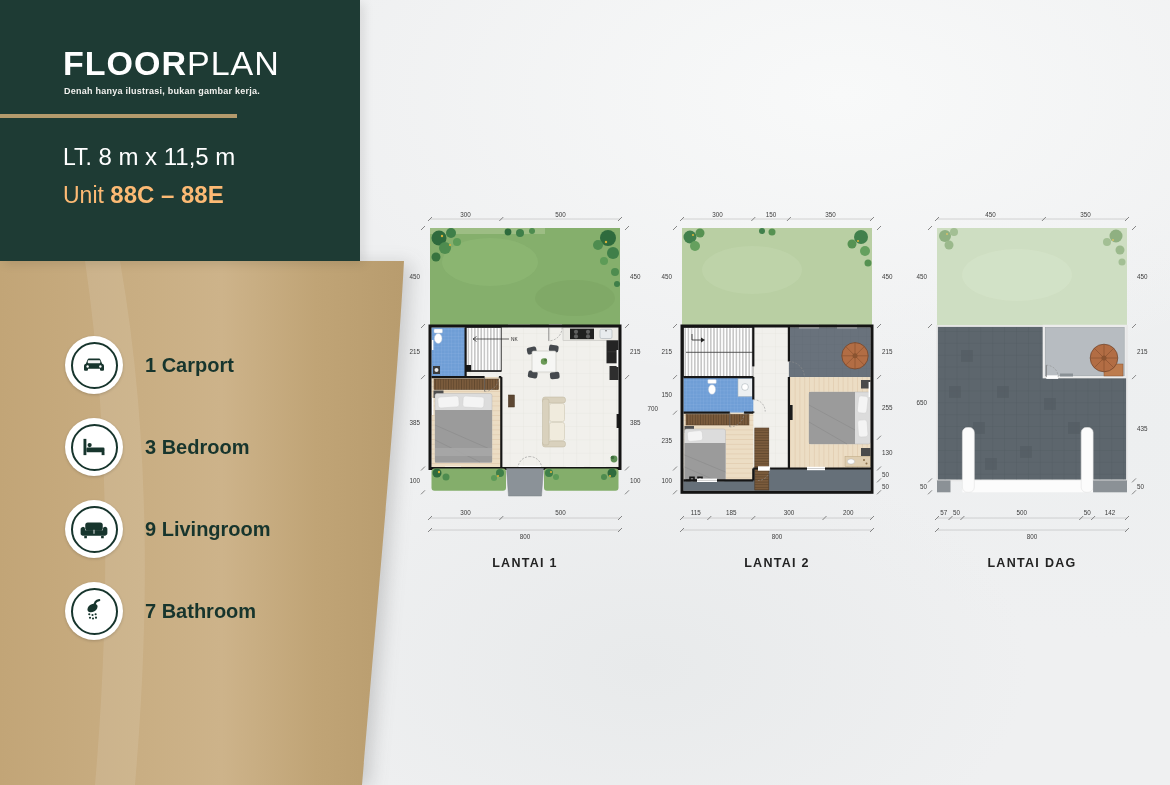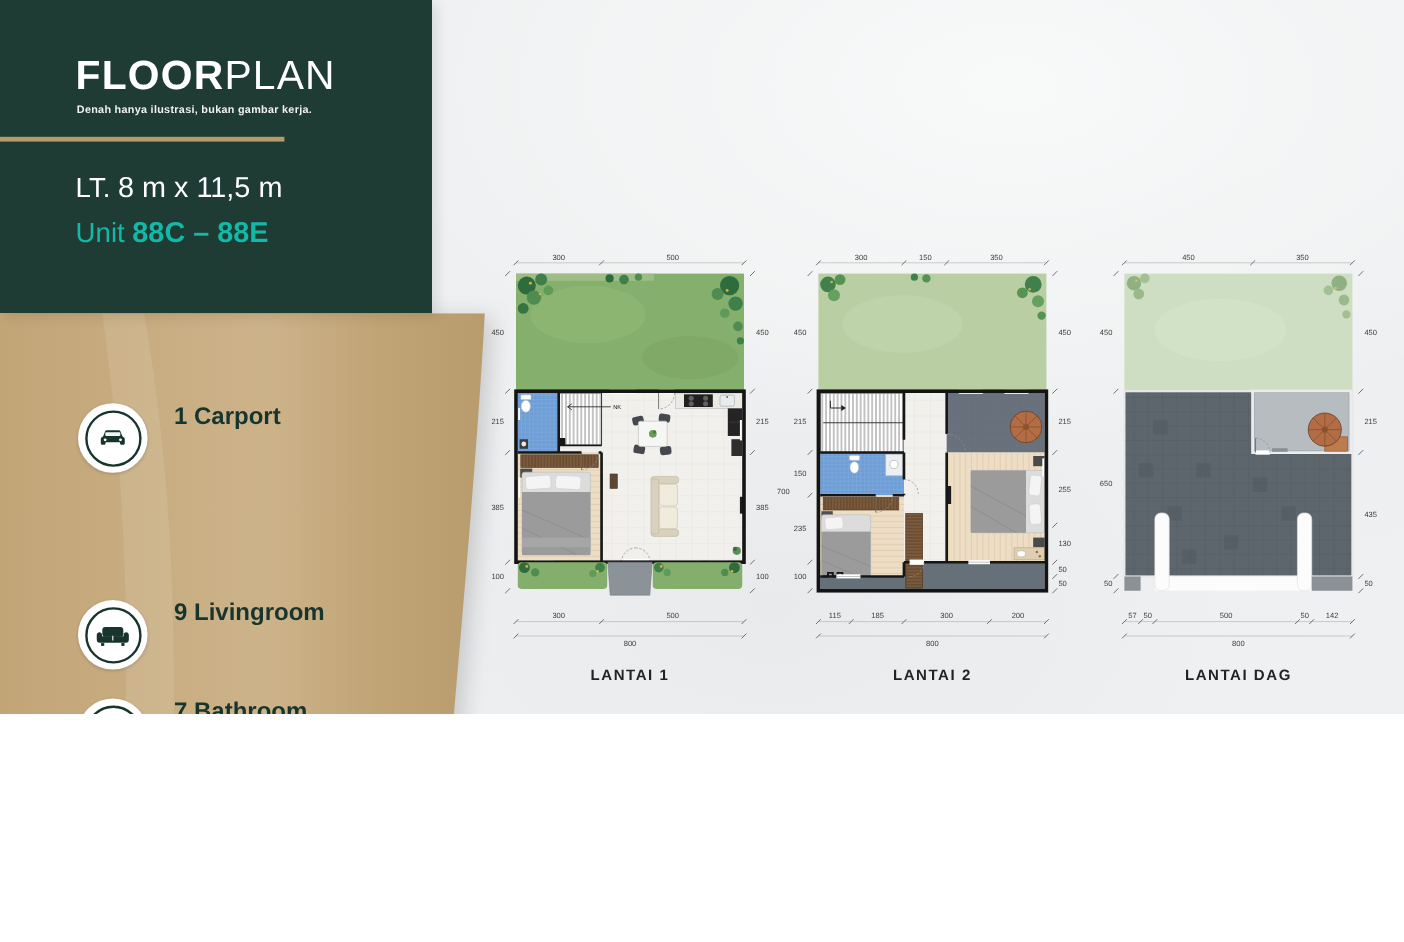--- a/index.html
+++ b/index.html
@@ -1,43 +1,43 @@
 <!DOCTYPE html>
 <html><head>
 <meta charset="utf-8">
 <style>
   * { margin:0; padding:0; box-sizing:border-box; }
   html,body { width:1170px; height:785px; font-family:"Liberation Sans", sans-serif; }
   .stage {
-    position:relative; width:1170px; height:595px; overflow:hidden;
+    position:relative; width:1170px; height:785px; overflow:hidden;
     background:
       radial-gradient(900px 500px at 72% 12%, #f8f9f9 0%, rgba(248,249,249,0) 60%),
       radial-gradient(700px 420px at 55% 85%, #e8eaeb 0%, rgba(232,234,235,0) 55%),
       radial-gradient(600px 350px at 97% 55%, #edeff0 0%, rgba(237,239,240,0) 60%),
       #eff0f1;
   }
   
   .green-panel {
     position:absolute; left:0; top:0; width:360px; height:261px;
     background:#1e3b34; box-shadow:4px 3px 10px rgba(0,0,0,.10);
   }
   .brand-title { position:absolute; left:63px; top:44px; font-size:34px; color:#ffffff; letter-spacing:1px; white-space:nowrap; }
   .brand-title .b { font-weight:800; }
   .brand-title .l { font-weight:300; }
   .brand-sub { position:absolute; left:64px; top:86px; font-size:9px; font-weight:600; color:#f1f1ee; letter-spacing:.25px; }
   .divider { position:absolute; left:0; top:114px; width:237px; height:3.5px; background:#b49a6c; }
   .spec-line { position:absolute; left:63px; white-space:nowrap; }
   .spec-lt { top:143px; font-size:23px; color:#ffffff; }
   .spec-lt .val { font-weight:400; font-size:24px; }
-  .spec-unit { top:181px; font-size:23px; color:#14b8a6; }
+  .spec-unit { top:181px; font-size:23px; color:#fdba74; }
   .spec-unit .val { font-weight:800; font-size:24px; }
   
   .tan-svg { position:absolute; left:0; top:261px; filter:drop-shadow(7px 3px 9px rgba(70,70,70,.22)); }
   .legend { position:absolute; left:0; top:0; width:380px; height:785px; }
-  .legend-row { position:absolute; left:65px; height:58px; display:flex; }
+  .legend-row { position:absolute; left:65px; height:58px; display:flex; align-items:center; }
   .legend-icon {
     width:58px; height:58px; border-radius:50%; background:#ffffff; flex:0 0 58px;
     display:flex; align-items:center; justify-content:center;
     box-shadow:0 1px 3px rgba(0,0,0,.18);
   }
   .legend-icon .ring {
     width:47px; height:47px; border-radius:50%; border:2.6px solid #17352d;
     display:flex; align-items:center; justify-content:center;
   }
   .legend-label { margin-left:22px; font-size:20px; font-weight:700; color:#17352d; white-space:nowrap; }
@@ -130,20 +130,35 @@
           <rect x="7" y="8.1" width="10" height="2.5" rx=".6" fill="#fff" opacity=".95"></rect>
           <circle cx="6.9" cy="13.2" r=".95" fill="#fff"></circle>
                 <circle cx="17.1" cy="13.2" r=".95" fill="#fff"></circle>
         </g>
             </svg>
       </div>
         </div>
       <div class="legend-label">1 Carport</div>
     </div>
 
+    <div class="legend-row" style="top:418px">
+      <div class="legend-icon">
+          <div class="ring">
+        <svg width="30" height="30" viewBox="0 0 24 24">
+              <g fill="#17352d">
+          <rect x="3.6" y="5.5" width="2.3" height="13"></rect>
+          <circle cx="8.5" cy="10.4" r="1.7"></circle>
+          <rect x="5.9" y="12.3" width="14.5" height="3.8" rx="1"></rect>
+          <rect x="18.1" y="15.8" width="2.3" height="2.7"></rect>
+        </g>
+            </svg>
+      </div>
+        </div>
+      <div class="legend-label">3 Bedroom</div>
+    </div>
 
     <div class="legend-row" style="top:500px">
       <div class="legend-icon">
           <div class="ring">
         <svg width="30" height="30" viewBox="0 0 24 24">
               <g fill="#17352d">
           <rect x="5" y="6.8" width="14" height="6.5" rx="2"></rect>
           <path d="M3.1 10.3c-1 0-1.8.8-1.8 1.8v3.4c0 1 .8 1.8 1.8 1.8h17.8c1 0 1.8-.8 1.8-1.8v-3.4c0-1-.8-1.8-1.8-1.8-.95 0-1.7.75-1.7 1.7v1H4.8v-1c0-.95-.75-1.7-1.7-1.7z"></path>
           <rect x="4.2" y="17.5" width="2.1" height="1.9"></rect>
                 <rect x="17.7" y="17.5" width="2.1" height="1.9"></rect>

